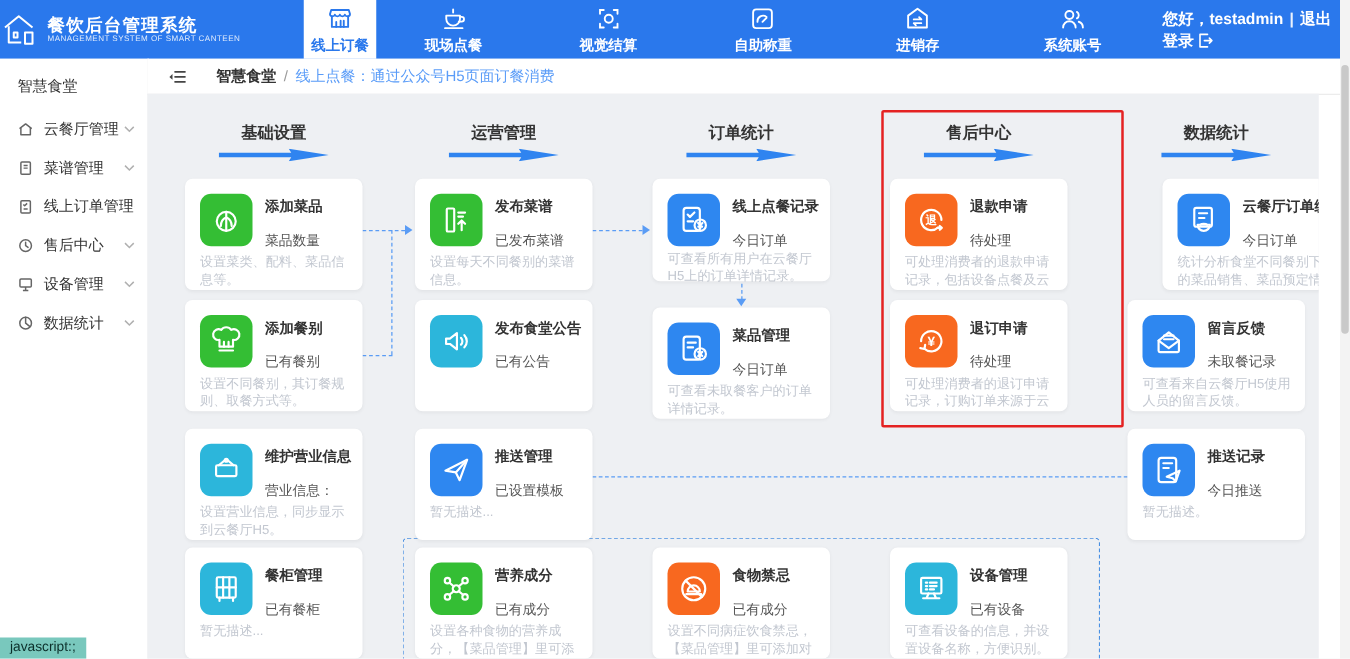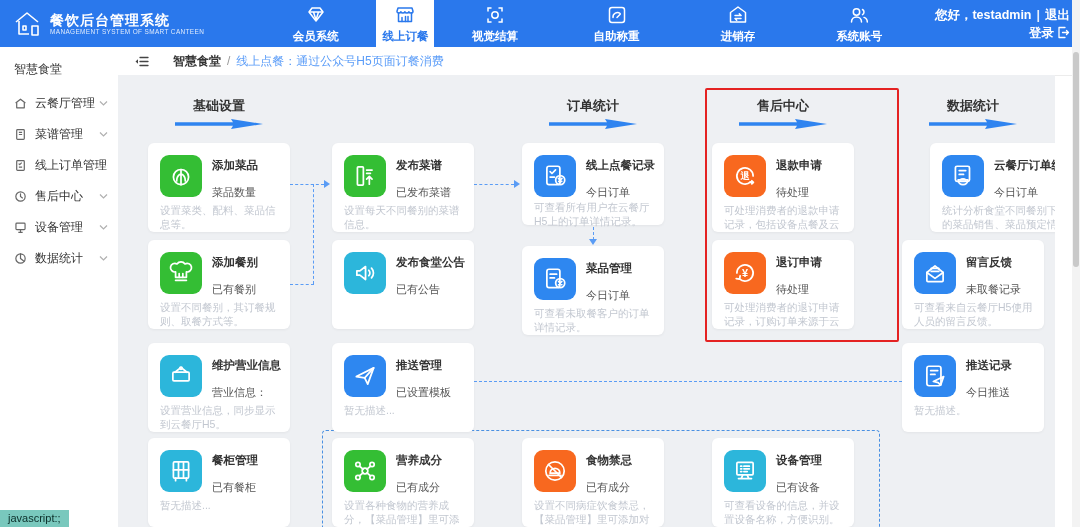--- a/index.html
+++ b/index.html
@@ -1,30 +1,30 @@
 <!DOCTYPE html>
 <html><head>
 <meta charset="utf-8">
 <style>
   html,body{margin:0;padding:0}
   body{width:1080px;height:527px;position:relative;overflow:hidden;background:#fff;
        font-family:"Liberation Sans","DejaVu Sans",sans-serif;-webkit-font-smoothing:antialiased}
   svg{display:block}
   
   .header{position:absolute;left:0;top:0;width:1080px;height:47px;background:#2A78EC;color:#fff;display:flex;align-items:stretch}
-  .logo{display:flex;align-items:center;gap:8px;padding-left:12px;width:225px;flex:0 0 auto}
+  .logo{display:flex;align-items:center;gap:8px;padding-left:0;width:225px;flex:0 0 auto}
   .logo-txt .t1{font-size:14px;font-weight:bold;letter-spacing:1px;line-height:16px}
   .logo-txt .t2{font-size:7px;opacity:.85;transform:scale(.92);transform-origin:left;letter-spacing:.4px}
   .nav{flex:1 1 auto;display:flex;align-items:stretch;margin:0 10px 0 18px}
   .nav-item{flex:1 1 0;display:flex;flex-direction:column;align-items:center;justify-content:center;gap:3px;
             font-size:11.5px;font-weight:bold;cursor:pointer;color:#fff}
   .nav-item.active{background:#fff;color:#2A78EC;flex:0 0 58px}
   .nav-item svg{stroke:currentColor}
   .user-area{flex:0 0 140px;display:flex;align-items:center;justify-content:center;padding-right:10px}
-  .user-inner{font-size:12.5px;font-weight:bold;line-height:18px;text-align:right}
+  .user-inner{font-size:12.5px;font-weight:bold;line-height:18px;text-align:left}
   .user-inner .sep{margin:0 5px;opacity:.9}
   .user-inner svg{display:inline-block;vertical-align:-2px;margin-left:3px}
   
   .sidebar{position:absolute;left:0;top:47px;width:118px;height:480px;background:#fff;border-right:1px solid #f0f0f0}
   .side-title{padding:14px 0 10px 14px;font-size:12px;color:#333}
   .side-item{height:31px;display:flex;align-items:center;padding:0 10px 0 14px;font-size:12px;color:#333;cursor:pointer}
   .side-item .s-ic{flex:0 0 13px;margin-right:8px}
   .side-item .lbl{flex:1 1 auto;white-space:nowrap}
   
   .crumbbar{position:absolute;left:118px;top:47px;width:962px;height:28px;background:#fff;border-bottom:1px solid #ececec;
@@ -69,34 +69,36 @@
         <path d="M7 12v13h10"></path>
         <path d="M20 17h6v9h-6z"></path>
         <path d="M11 17h3v4h-3z"></path>
     </svg>
     <div class="logo-txt">
       <div class="t1">餐饮后台管理系统</div>
       <div class="t2">MANAGEMENT SYSTEM OF SMART CANTEEN</div>
     </div>
   </div>
   <div class="nav">
-    <div class="nav-item">
-      <svg width="22" height="22" viewBox="0 0 22 22" fill="none" stroke-width="1.5" stroke-linejoin="round">
-        <path d="M4 8l3-4h8l3 4-7 9z"></path>
-          <path d="M4 8h14M8.5 8L11 16l2.5-8"></path>
-      </svg>
-      <span>会员系统</span>
-    </div>
     <div class="nav-item active">
       <svg width="22" height="22" viewBox="0 0 22 22" fill="none" stroke-width="1.5" stroke-linejoin="round" stroke-linecap="round">
         <path d="M4.5 9v8.5h13V9"></path>
           <path d="M4 4h14l1 3.2c0 1-.9 1.9-2.1 1.9-1 0-1.8-.6-2-1.4-.2.8-1 1.4-2 1.4s-1.8-.6-2-1.4c-.2.8-1 1.4-2 1.4S7.1 8.5 6.9 7.7c-.2.8-1 1.4-2 1.4C3.7 9.1 2.9 8.2 3 7.2z"></path>
           <path d="M8 17.5v-4M11.5 12.5v5M14 12.5v5"></path>
       </svg>
       <span>线上订餐</span>
+    </div>
+    <div class="nav-item">
+      <svg width="22" height="22" viewBox="0 0 22 22" fill="none" stroke-width="1.5" stroke-linecap="round" stroke-linejoin="round">
+        <path d="M5 8.5h11v2.5a5.5 5.5 0 0 1-11 0z"></path>
+          <path d="M16 9.5h1.3a1.9 1.9 0 0 1 0 3.8H15"></path>
+          <path d="M4 18.5h14"></path>
+          <path d="M10.5 3.5v2.5"></path>
+      </svg>
+      <span>现场点餐</span>
     </div>
     <div class="nav-item">
       <svg width="22" height="22" viewBox="0 0 22 22" fill="none" stroke-width="1.5" stroke-linecap="round">
         <path d="M4 7V4h3M15 4h3v3M18 15v3h-3M7 18H4v-3"></path>
           <circle cx="11" cy="11" r="3.2"></circle>
       </svg>
       <span>视觉结算</span>
     </div>
     <div class="nav-item">
       <svg width="22" height="22" viewBox="0 0 22 22" fill="none" stroke-width="1.5" stroke-linecap="round" stroke-linejoin="round">
@@ -207,20 +209,26 @@
 </div>
 
 <div class="main">
 
   <div class="colhead" style="left:30px">
     <div class="t">基础设置</div>
     <svg width="88" height="10" viewBox="0 0 88 10">
         <polygon points="0,3.2 58,3.2 56,0 88,5 56,10 58,6.8 0,6.8" fill="#2F84F0"></polygon>
       </svg>
   </div>
+  <div class="colhead" style="left:214px">
+    <div class="t">运营管理</div>
+    <svg width="88" height="10" viewBox="0 0 88 10">
+        <polygon points="0,3.2 58,3.2 56,0 88,5 56,10 58,6.8 0,6.8" fill="#2F84F0"></polygon>
+      </svg>
+  </div>
   <div class="colhead" style="left:404px">
     <div class="t">订单统计</div>
     <svg width="88" height="10" viewBox="0 0 88 10">
         <polygon points="0,3.2 58,3.2 56,0 88,5 56,10 58,6.8 0,6.8" fill="#2F84F0"></polygon>
       </svg>
   </div>
   <div class="colhead" style="left:594px">
     <div class="t">售后中心</div>
     <svg width="88" height="10" viewBox="0 0 88 10">
         <polygon points="0,3.2 58,3.2 56,0 88,5 56,10 58,6.8 0,6.8" fill="#2F84F0"></polygon>

